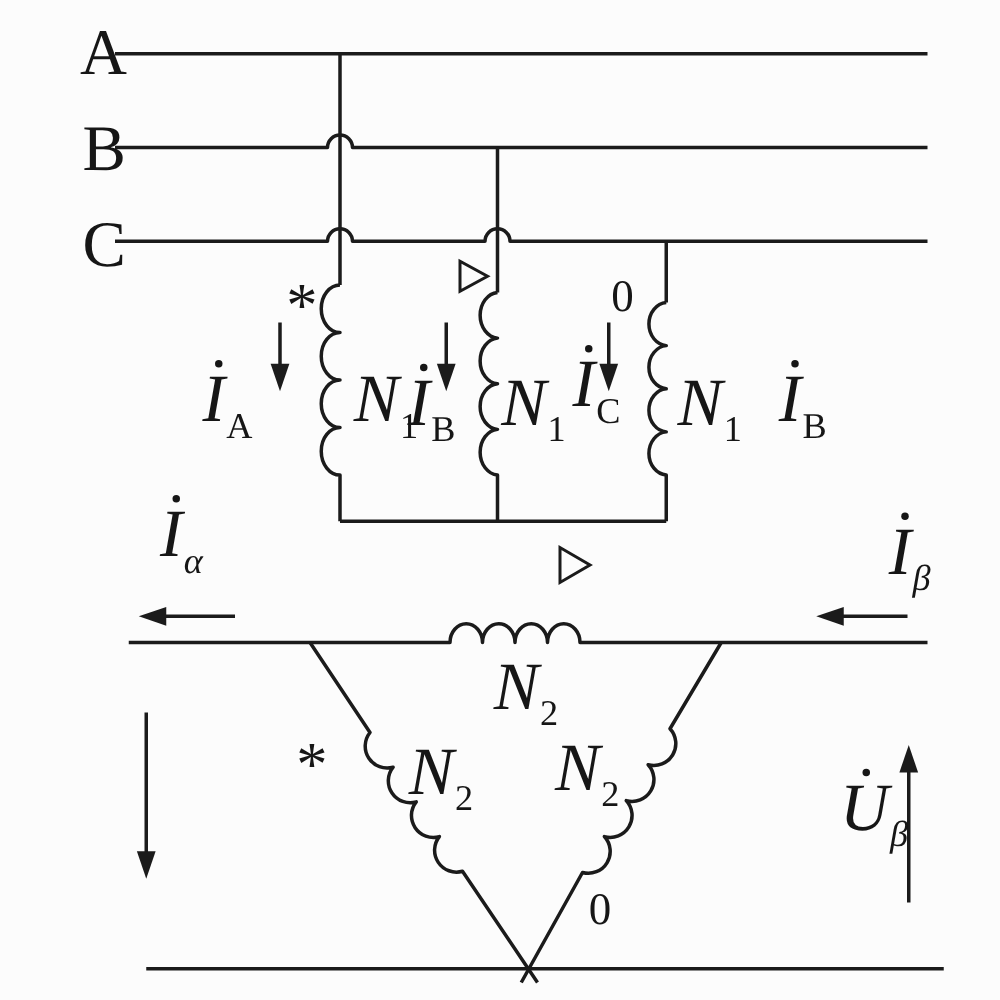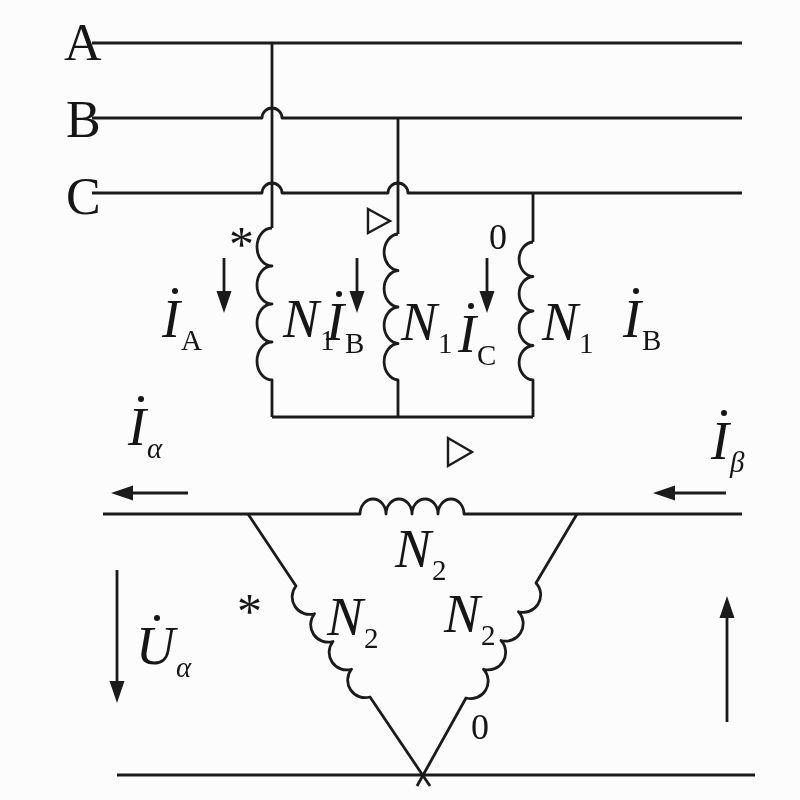--- a/index.html
+++ b/index.html
@@ -69,34 +69,34 @@
       <polygon points="448,438 448,466 472,452"></polygon>
     </g>
   </svg>
 
   <div class="sym f52" style="left:64px;top:17px"><span>A</span></div>
   <div class="sym f52" style="left:66px;top:94px"><span>B</span></div>
   <div class="sym f52" style="left:66px;top:171px"><span>C</span></div>
 
   <div class="sym" style="left:162px;top:292px"><span class="it dotted">I</span><span class="sub">A</span></div>
   <div class="sym" style="left:326px;top:295px"><span class="it dotted">I</span><span class="sub">B</span></div>
-  <div class="sym" style="left:458px;top:307px"><span class="it dotted">I</span><span class="sub">C</span></div>
+  <div class="sym" style="left:458px;top:280px"><span class="it dotted">I</span><span class="sub">C</span></div>
   <div class="sym" style="left:623px;top:292px"><span class="it dotted">I</span><span class="sub">B</span></div>
 
   <div class="sym" style="left:283px;top:292px"><span class="it">N</span><span class="sub">1</span></div>
   <div class="sym" style="left:401px;top:295px"><span class="it">N</span><span class="sub">1</span></div>
   <div class="sym" style="left:542px;top:295px"><span class="it">N</span><span class="sub">1</span></div>
 
   <div class="sym" style="left:128px;top:400px"><span class="it dotted">I</span><span class="sub gk">α</span></div>
   <div class="sym" style="left:711px;top:414px"><span class="it dotted">I</span><span class="sub gk">β</span></div>
 
   <div class="sym" style="left:395px;top:522px"><span class="it">N</span><span class="sub">2</span></div>
   <div class="sym" style="left:327px;top:590px"><span class="it">N</span><span class="sub">2</span></div>
   <div class="sym" style="left:444px;top:587px"><span class="it">N</span><span class="sub">2</span></div>
 
-  <div class="sym" style="left:136px;top:619px"><span class="it dotted u">U</span><span class="sub gk">α</span></div>
+  <div class="sym" style="left:672px;top:619px"><span class="it dotted u">U</span><span class="sub gk">β</span></div>
 
   <div class="sym mark" style="left:229px;top:219px"><span>*</span></div>
   <div class="sym mark" style="left:237px;top:586px"><span>*</span></div>
   <div class="sym zero" style="left:489px;top:219px"><span>0</span></div>
   <div class="sym zero" style="left:471px;top:709px"><span>0</span></div>
 
 </div>
 
 </body></html>

